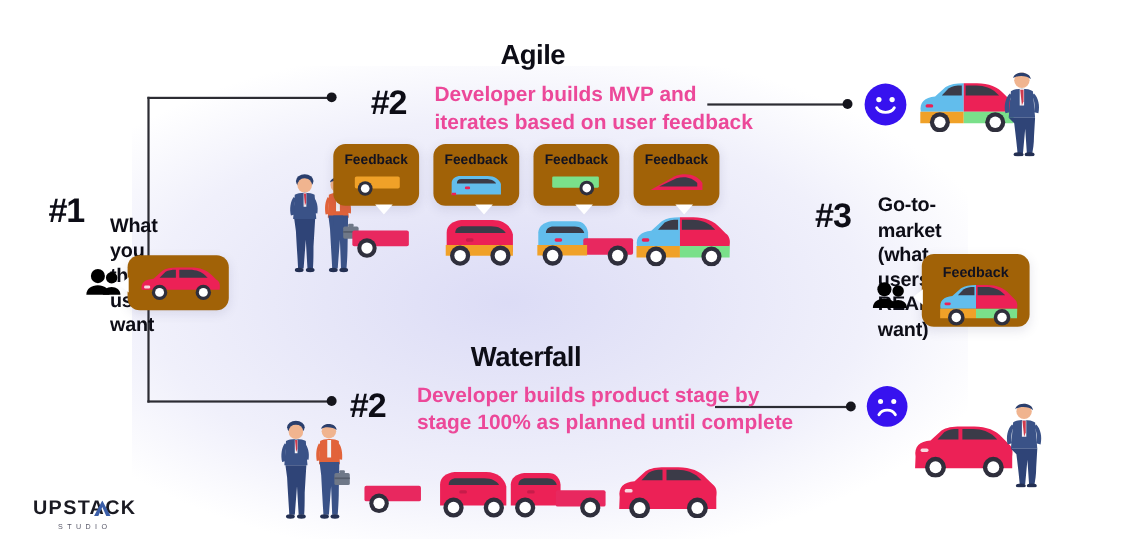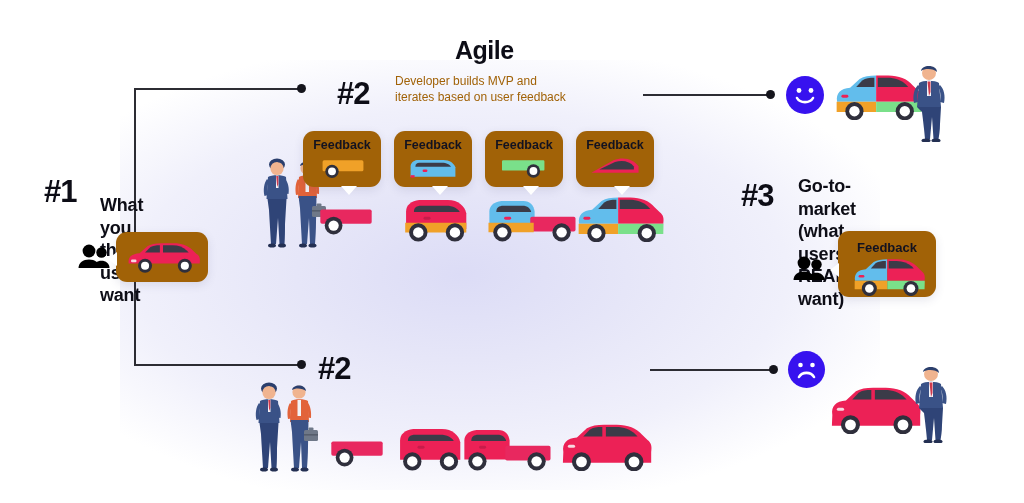--- a/index.html
+++ b/index.html
@@ -36,23 +36,23 @@
     letter-spacing: -0.5px;
     white-space: nowrap;
   }
   .step-num {
     font-size: 31px;
     font-weight: bold;
     color: #0d0d16;
     letter-spacing: -1px;
   }
   .step-desc {
-    font-size: 12px;
-    font-weight: normal;
-    color: #a16207;
+    font-size: 19px;
+    font-weight: bold;
+    color: #ec4899;
     line-height: 1.33;
     white-space: pre-line;
   }
   .step-head {
     font-size: 18px;
     font-weight: bold;
     color: #0d0d16;
     line-height: 1.25;
     white-space: pre-line;
     letter-spacing: -0.2px;
@@ -322,21 +322,24 @@
     <path d="M13 21 C17 18 29 18 33 21 L35 45 L11 45 Z" fill="#3a5287"></path>
     <path d="M21 19 L25 19 L25 34 L21 34Z" fill="#f4f4f8"></path>
     <path d="M21.5 19.5 L24.5 19.5 L24.5 30 L23 34 Z" fill="#cf3a4e"></path>
     <path d="M12 23 C8 27 6.5 34 8 41 L12 40 C11 34 11.5 28 14 25Z" fill="#3a5287"></path>
     <path d="M34 23 C38 27 39.5 34 38 41 L34 40 C35 34 34.5 28 32 25Z" fill="#3a5287"></path>
     <path d="M11 45 L35 45 L34 62 C34 69 33 74 32.5 77 L27.5 77 L26 55 L24 77 L19 77 C18.5 70 17 58 16 50Z" fill="#2f4477"></path>
     <ellipse cx="20" cy="78.5" rx="4.5" ry="2" fill="#232f52"></ellipse>
     <ellipse cx="30" cy="78.5" rx="4.5" ry="2" fill="#232f52"></ellipse>
   </svg>
 
+  <span class="section-title abs" style="left:428px; top:311px;">Waterfall</span>
   <span class="step-num abs" style="left:318px; top:351px;">#2</span>
+  <span class="step-desc abs" style="left:379px; top:347px;">Developer builds product stage by
+stage 100% as planned until complete</span>
 
   <svg class="abs" width="68" height="90" viewBox="0 0 68 90" style="left:251px; top:382px;">
     <ellipse cx="18" cy="6.5" rx="8" ry="6" fill="#2b3f6d"></ellipse>
     <circle cx="18" cy="10.5" r="6.6" fill="#f0b48f"></circle>
     <path d="M11 4.5 C12.5 1 24 1 25 5.5 C23 4 13.5 3.5 11 4.5Z" fill="#2b3f6d"></path>
     <path d="M9 19 C12 16.5 24 16.5 27 19 L28.5 41 L7.5 41 Z" fill="#3a5287"></path>
     <path d="M17 17.5 L19.5 17.5 L19.5 30 L17 30Z" fill="#f4f4f8"></path>
     <path d="M17.2 18 L19.3 18 L19.3 26 L18.2 29 Z" fill="#cf3a4e"></path>
     <path d="M8 21 C5 25 4 32 5.5 38 L9 37 C8 32 8.5 26 10 23Z" fill="#3a5287"></path>
     <path d="M26 21 C29 24 30.5 30 29.5 36 L26 35.5 C27 31 26.5 25 25 23Z" fill="#3a5287"></path>
@@ -452,14 +455,23 @@
       <rect x="12" y="26" width="8" height="3.5" rx="1.7" fill="#ec2156"></rect>
       <path d="M6.5 34 L52 34 L52 46 L6.5 46 Z" fill="#f0a128"></path>
       <path d="M52 34 L104.3 34 L104 46 L52 46 Z" fill="#7ae08a"></path>
       <circle cx="27" cy="45" r="10.5" fill="#2f2f3c"></circle>
         <circle cx="27" cy="45" r="6" fill="#fff"></circle>
       <circle cx="85" cy="45" r="10.5" fill="#2f2f3c"></circle>
         <circle cx="85" cy="45" r="6" fill="#fff"></circle>
     </svg>
   </div>
 
+  <div id="logo-wrap">
+    <div style="position:relative; display:inline-block;">
+      <span class="logo-word">UPSTACK</span>
+      <svg width="16" height="14" viewBox="0 0 16 14" style="position:absolute; left:55px; top:3px;">
+        <path d="M8 0 L15.5 14 L11.6 14 L8 6 L4.4 14 L0.5 14 Z" fill="#3b5ea8"></path>
+      </svg>
+    </div>
+    <div class="logo-sub">STUDIO</div>
+  </div>
 
 </div>
 
 </body></html>

